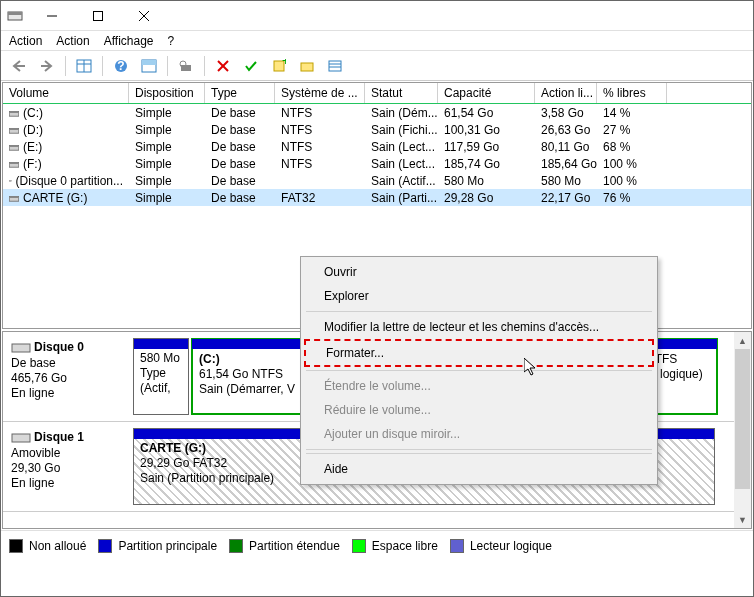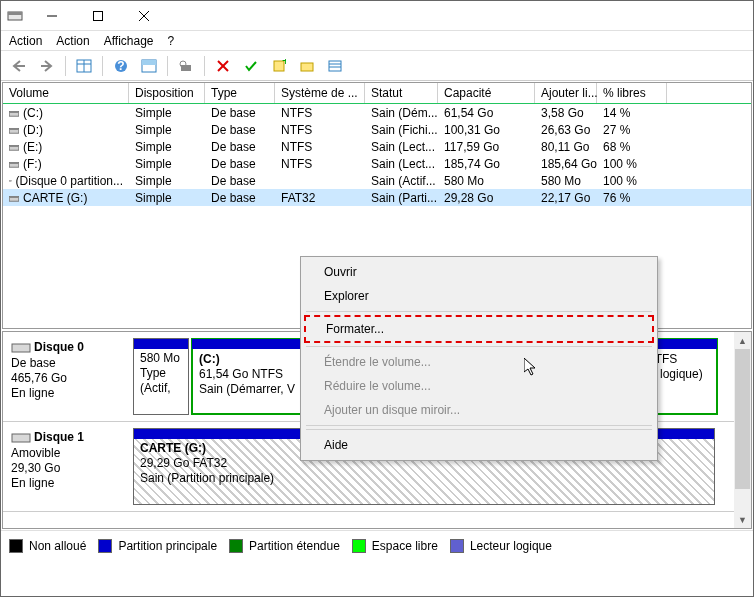--- a/index.html
+++ b/index.html
@@ -180,21 +180,21 @@
 </div>
 
 <div class="table-wrap">
   <div class="table-header">
     <div class="th c-vol">Volume</div>
     <div class="th c-disp">Disposition</div>
     <div class="th c-type">Type</div>
     <div class="th c-sys">Système de ...</div>
     <div class="th c-stat">Statut</div>
     <div class="th c-cap">Capacité</div>
-    <div class="th c-free">Ajouter li...</div>
+    <div class="th c-free">Action li...</div>
     <div class="th c-pct">% libres</div>
     <div class="th" style="flex:1;border-right:none"></div>
   </div>
   <div class="table-body" id="tbody" style="height:224px">
       <div class="tr">
         <div class="td c-vol">
           <svg class="vol-icon" viewBox="0 0 12 10">
             <rect x="0" y="3" width="12" height="6" fill="#d0d0d0" stroke="#666"></rect>
             <rect x="0" y="3" width="12" height="2" fill="#888"></rect>
           </svg>
@@ -363,20 +363,21 @@
     <span class="lg-swatch" style="background: rgb(0, 255, 0);"></span>
     <span class="lg-label">Espace libre</span>
     <span class="lg-swatch" style="background: rgb(96, 96, 208);"></span>
     <span class="lg-label">Lecteur logique</span>
   </div>
 
 <div class="ctx" style="left:300px; top:256px;" id="ctx">
     <div class="ctx-item">Ouvrir</div>
     <div class="ctx-item">Explorer</div>
     <div class="ctx-sep"></div>
+    <div class="ctx-item">Modifier la lettre de lecteur et les chemins d'accès...</div>
     <div class="ctx-item ctx-highlight">Formater...</div>
     <div class="ctx-sep"></div>
     <div class="ctx-item disabled">Étendre le volume...</div>
     <div class="ctx-item disabled">Réduire le volume...</div>
     <div class="ctx-item disabled">Ajouter un disque miroir...</div>
     <div class="ctx-sep"></div>
     <div class="ctx-sep"></div>
     <div class="ctx-item">Aide</div>
   </div>
 

